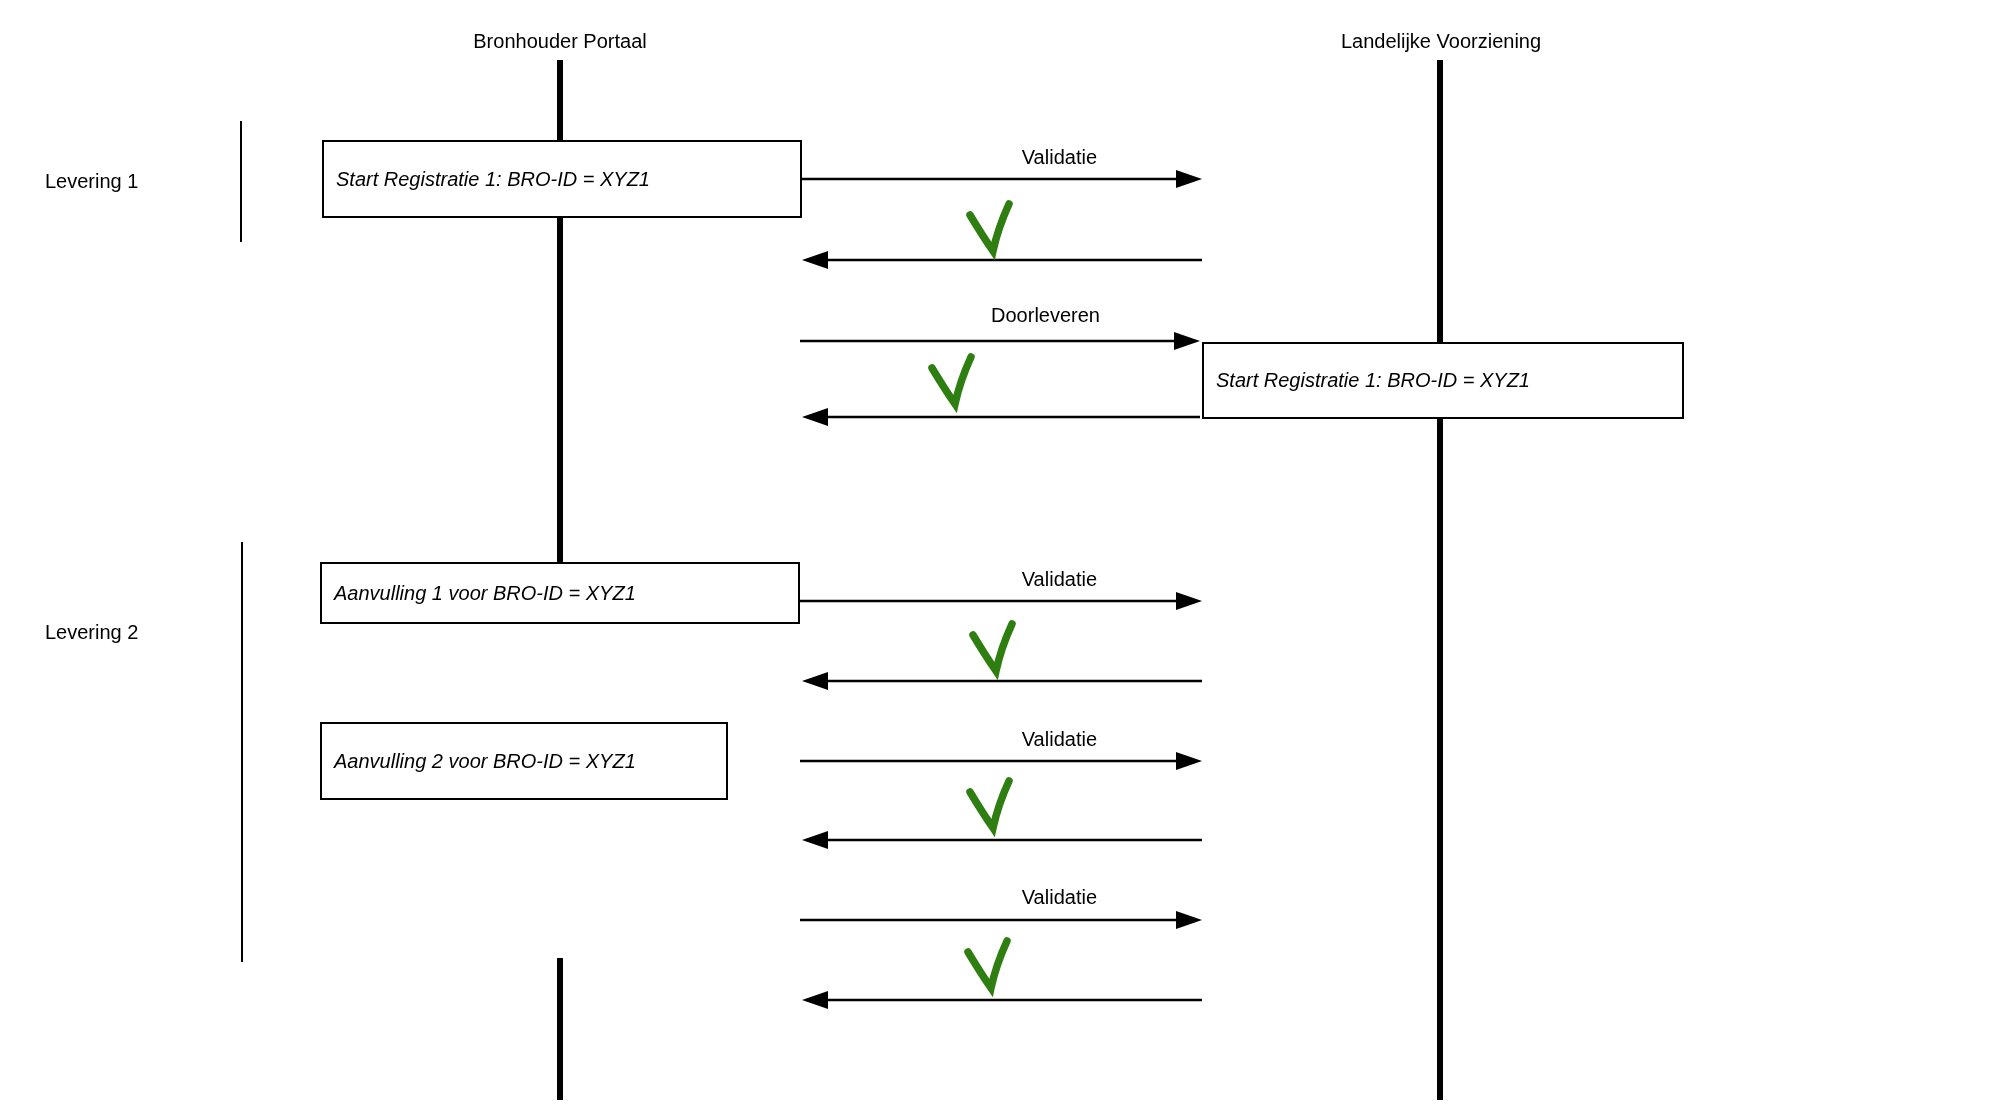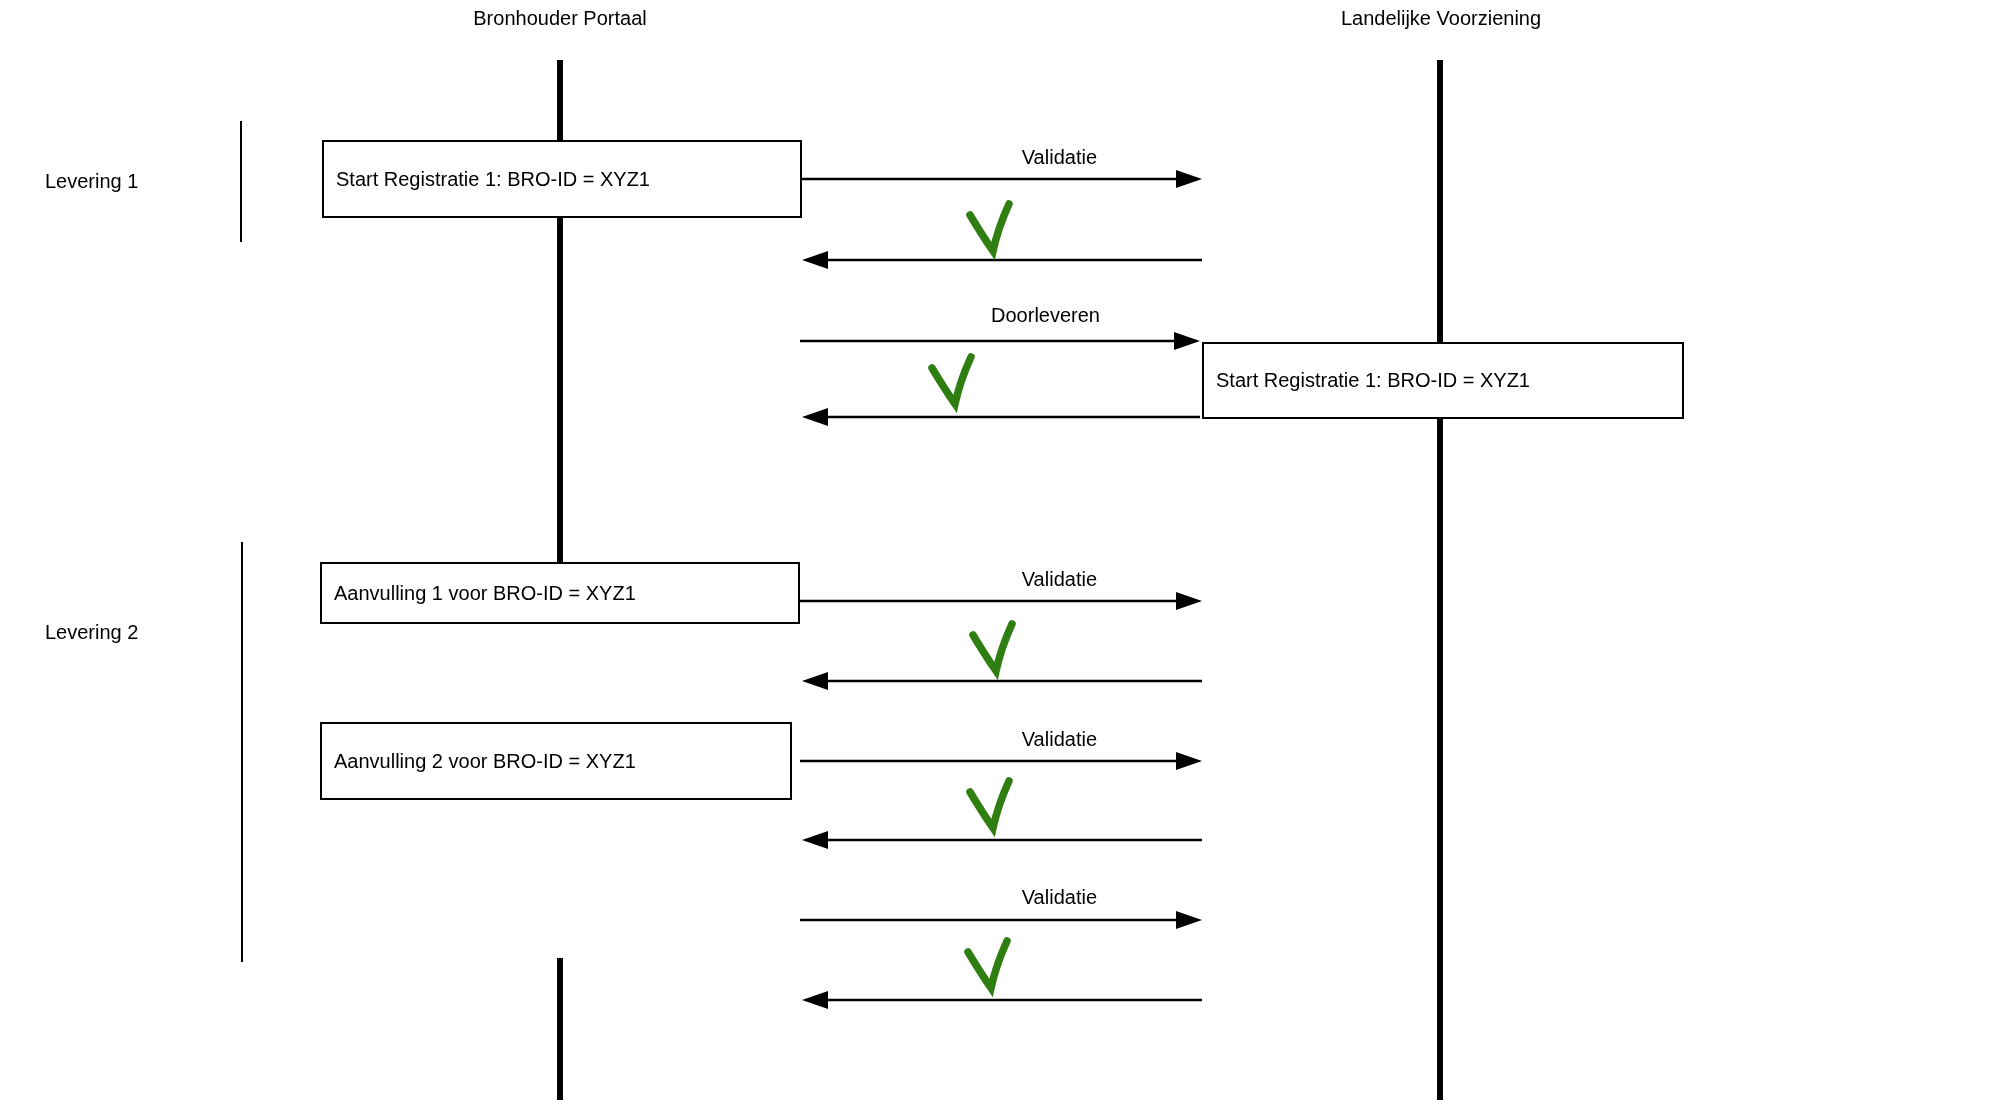--- a/index.html
+++ b/index.html
@@ -19,27 +19,27 @@
   #shapes{position:absolute;left:0;top:0;width:2002px;height:1106px;z-index:1;}
   .lifeline{stroke:var(--line-black);stroke-width:6;}
   .bracket{stroke:var(--line-black);stroke-width:2;}
   .msg-line{stroke:var(--line-black);stroke-width:2.5;}
   .msg-head{fill:var(--line-black);}
   .check{stroke:var(--check-green);stroke-width:7.5;fill:none;stroke-linecap:round;}
   .label{
     position:absolute;z-index:2;
     font-size:20px;line-height:24px;white-space:nowrap;
   }
-  .label.centered{text-align:center;}
+  .label.centered{text-align:center;margin-top:23px;}
   .msg-box{
     position:absolute;z-index:3;
     background:#ffffff;border:2.5px solid #000;
     display:flex;align-items:center;
     padding-left:12px;box-sizing:border-box;
-    font-size:20px;white-space:nowrap;
+    font-size:20px;white-space:nowrap;font-style:italic;
   }
   .msg-label{
     position:absolute;z-index:2;width:260px;text-align:right;
     font-size:20px;white-space:nowrap;
   }
   .note{
     position:absolute;z-index:2;
     left:1486px;top:604px;
     color:var(--note-blue);
     font-size:21px;line-height:29px;
@@ -113,21 +113,21 @@
 
   <div class="label centered" style="left:440px;top:6px;width:240px;">Bronhouder Portaal</div>
   <div class="label centered" style="left:1316px;top:6px;width:250px;">Landelijke Voorziening</div>
 
   <div class="label" style="left:45px;top:169px;">Levering 1</div>
   <div class="label" style="left:45px;top:620px;">Levering 2</div>
 
   <div class="msg-box" style="left:322px;top:140px;width:480px;height:78px;">Start Registratie 1: BRO-ID = XYZ1</div>
   <div class="msg-box" style="left:1202px;top:342px;width:482px;height:77px;">Start Registratie 1: BRO-ID = XYZ1</div>
   <div class="msg-box" style="left:320px;top:562px;width:480px;height:62px;">Aanvulling 1 voor BRO-ID = XYZ1</div>
-  <div class="msg-box" style="left:320px;top:722px;width:472px;height:78px;">Aanvulling 2 voor BRO-ID = XYZ1</div>
+  <div class="msg-box" style="left:320px;top:722px;width:408px;height:78px;">Aanvulling 2 voor BRO-ID = XYZ1</div>
 
   <div class="msg-label" style="left:837px;top:146px;">Validatie</div>
   <div class="msg-label" style="left:840px;top:304px;">Doorleveren</div>
   <div class="msg-label" style="left:837px;top:568px;">Validatie</div>
   <div class="msg-label" style="left:837px;top:728px;">Validatie</div>
   <div class="msg-label" style="left:837px;top:886px;">Validatie</div>
 
 
 </div>
 

